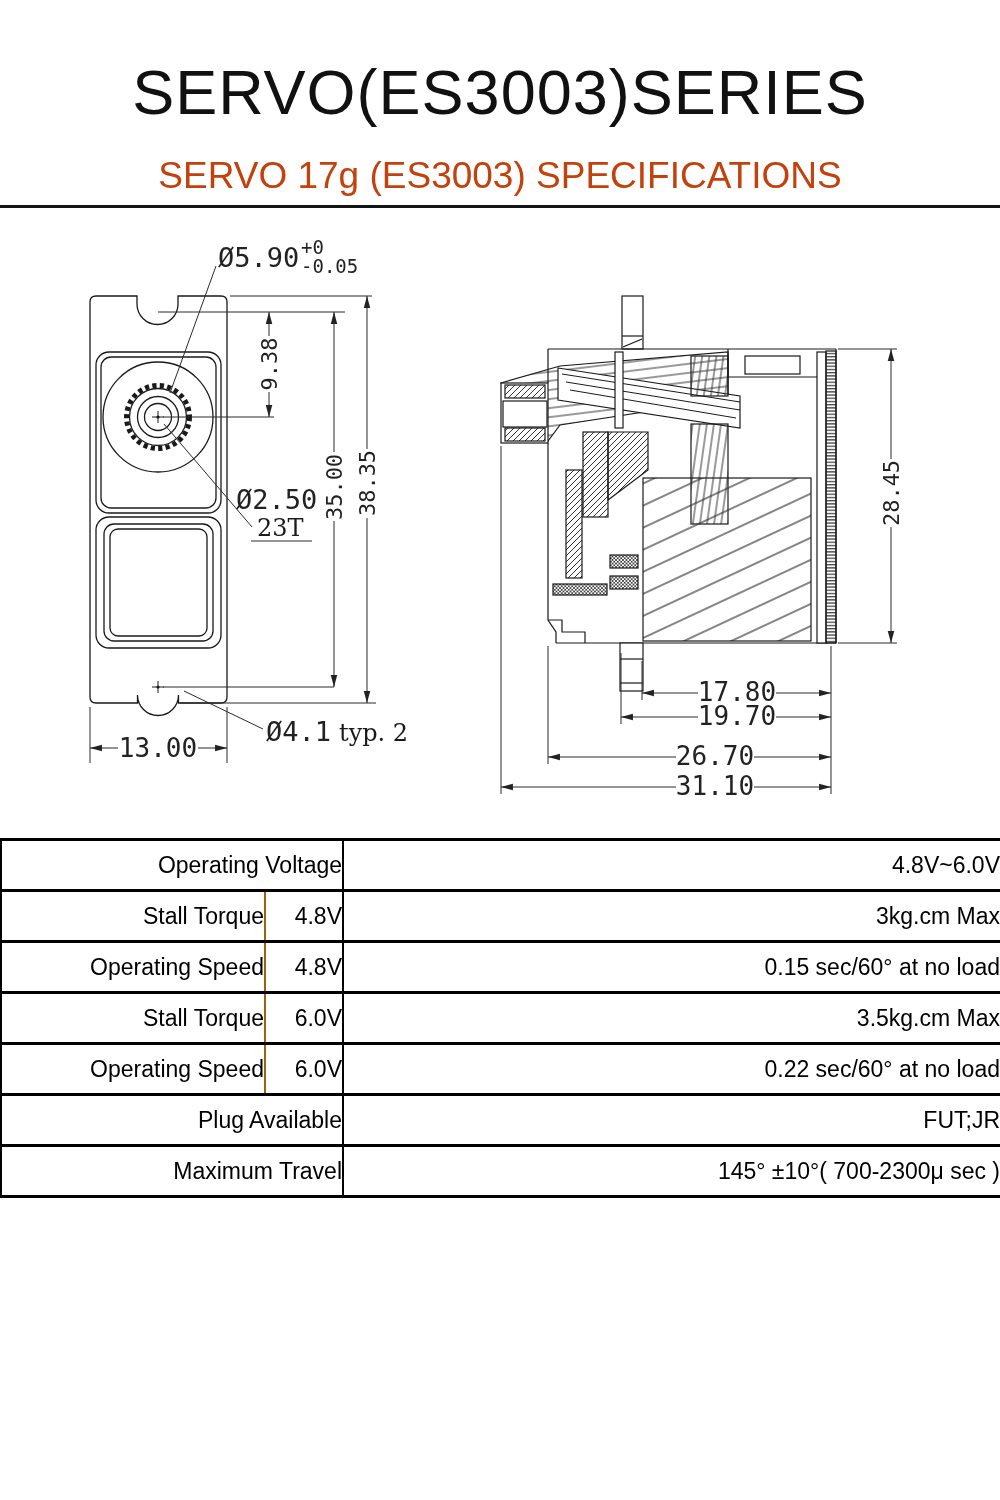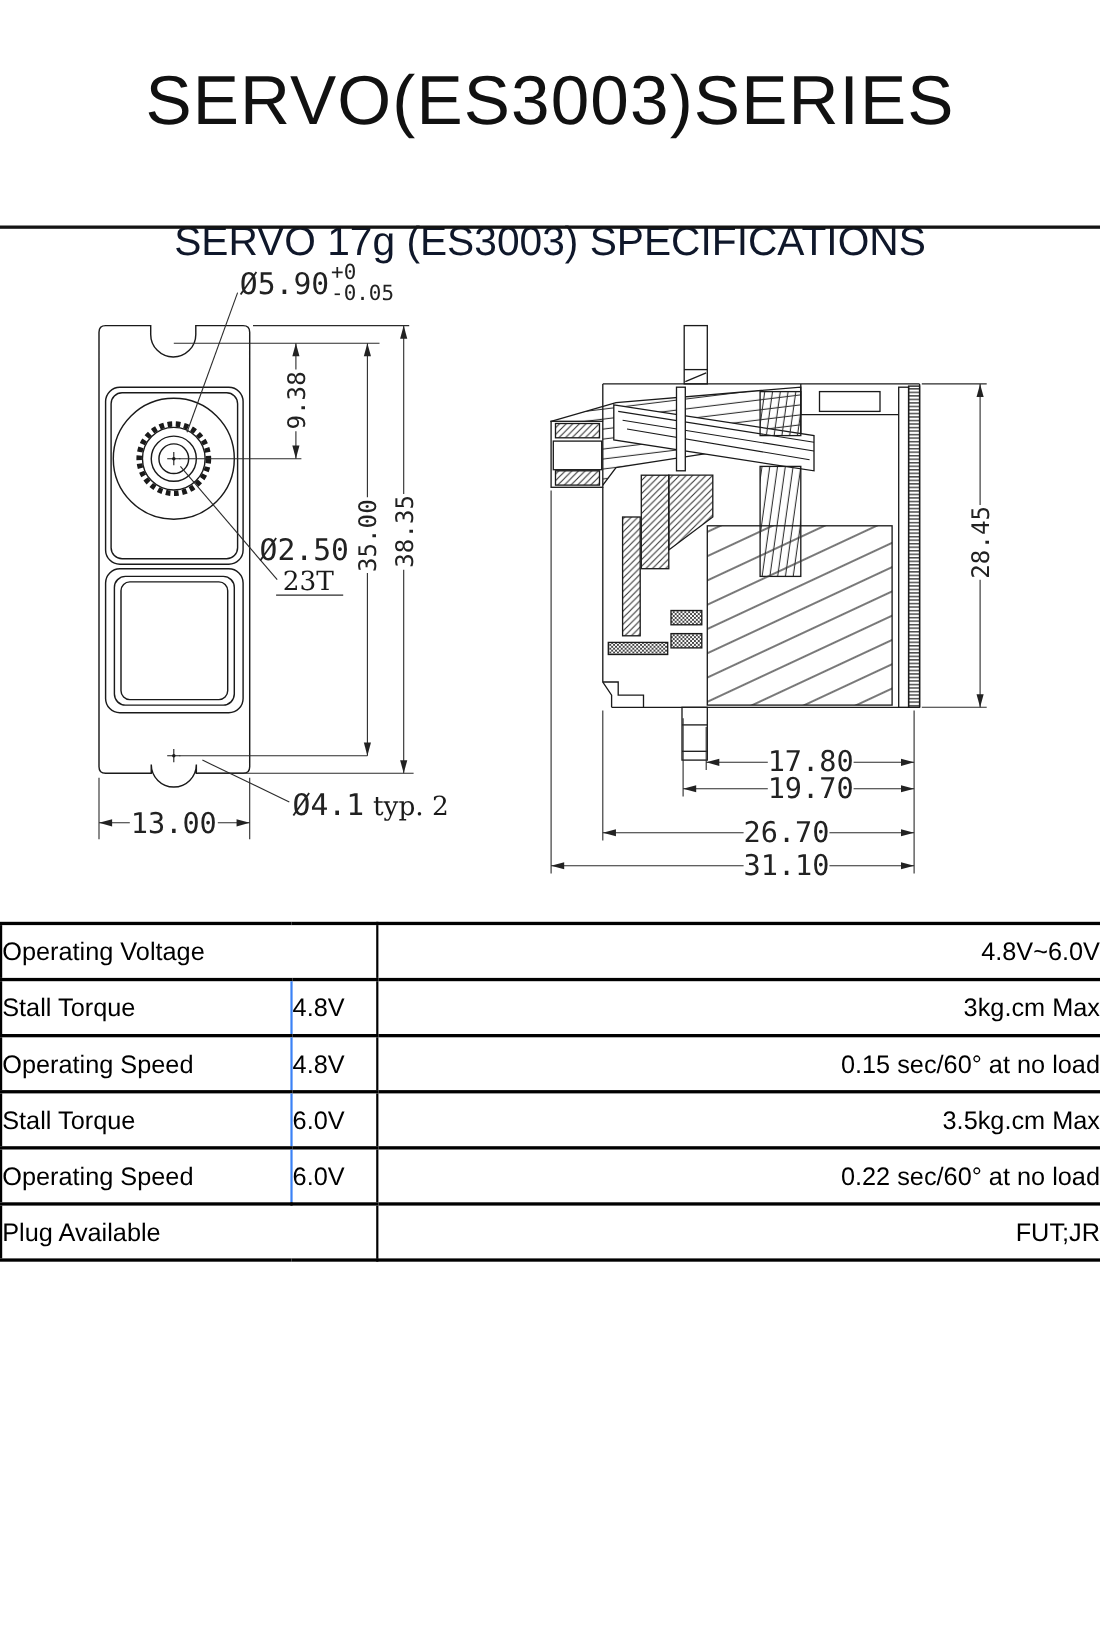--- a/index.html
+++ b/index.html
@@ -1,31 +1,31 @@
 <!DOCTYPE html>
 <html><head>
 <meta charset="utf-8">
 <style>
   html,body{margin:0;padding:0;background:#ffffff;}
   body{width:1000px;height:1500px;position:relative;font-family:"Liberation Sans",sans-serif;color:#000;}
   .page-title{position:absolute;top:56px;left:0;width:1000px;text-align:center;
     font-size:63px;font-weight:400;letter-spacing:1px;color:#111;}
   .page-subtitle{position:absolute;top:155px;left:0;width:1000px;text-align:center;
-    font-size:37px;font-weight:400;color:#0f172a;margin-top:44px;}
+    font-size:37px;font-weight:400;color:#c2410c;}
   .header-rule{position:absolute;top:205px;left:0;width:1000px;height:3px;background:#141414;}
   .drawings-svg{position:absolute;top:0;left:0;width:1000px;height:838px;}
 
   
   .spec-table-wrap{position:absolute;top:838px;left:0;width:1000px;}
   table.spec{width:1000px;border-collapse:collapse;table-layout:fixed;
     border-top:3px solid #000;border-bottom:3px solid #000;border-left:2px solid #000;}
   table.spec td{height:48px;font-size:23px;vertical-align:middle;padding:0;}
   table.spec tr + tr td{border-top:3px solid #000;}
-  td.lbl{padding-left:12px;text-align:left;}
-  td.volt{text-align:left;border-left:2px solid #3b82f6;}
+  td.lbl{padding-left:12px;text-align:right;}
+  td.volt{text-align:right;border-left:2px solid #a16207;}
   td.val{text-align:right;border-left:2px solid #000;}
 
   
   .dim{font-family:"DejaVu Sans Mono",monospace;font-size:26px;fill:#222;stroke:none;}
   .dims{font-family:"DejaVu Sans Mono",monospace;font-size:27px;fill:#222;stroke:none;}
   .dimv{font-family:"DejaVu Sans Mono",monospace;font-size:22px;fill:#222;stroke:none;}
   .dimt{font-family:"DejaVu Sans Mono",monospace;font-size:19px;fill:#222;stroke:none;}
   .ser{font-family:"DejaVu Serif",serif;font-size:24px;fill:#1a1a1a;stroke:none;}
 </style>
 </head>
@@ -235,15 +235,19 @@
     </tr>
     <tr>
       <td class="lbl">Operating Speed</td>
       <td class="volt">6.0V</td>
       <td class="val">0.22 sec/60° at no load</td>
     </tr>
     <tr>
       <td class="lbl" colspan="2">Plug Available</td>
       <td class="val">FUT;JR</td>
     </tr>
+    <tr>
+      <td class="lbl" colspan="2">Maximum Travel</td>
+      <td class="val">145° ±10°( 700-2300μ sec )</td>
+    </tr>
   </tbody>
     </table>
 </div>
 
 </body></html>

